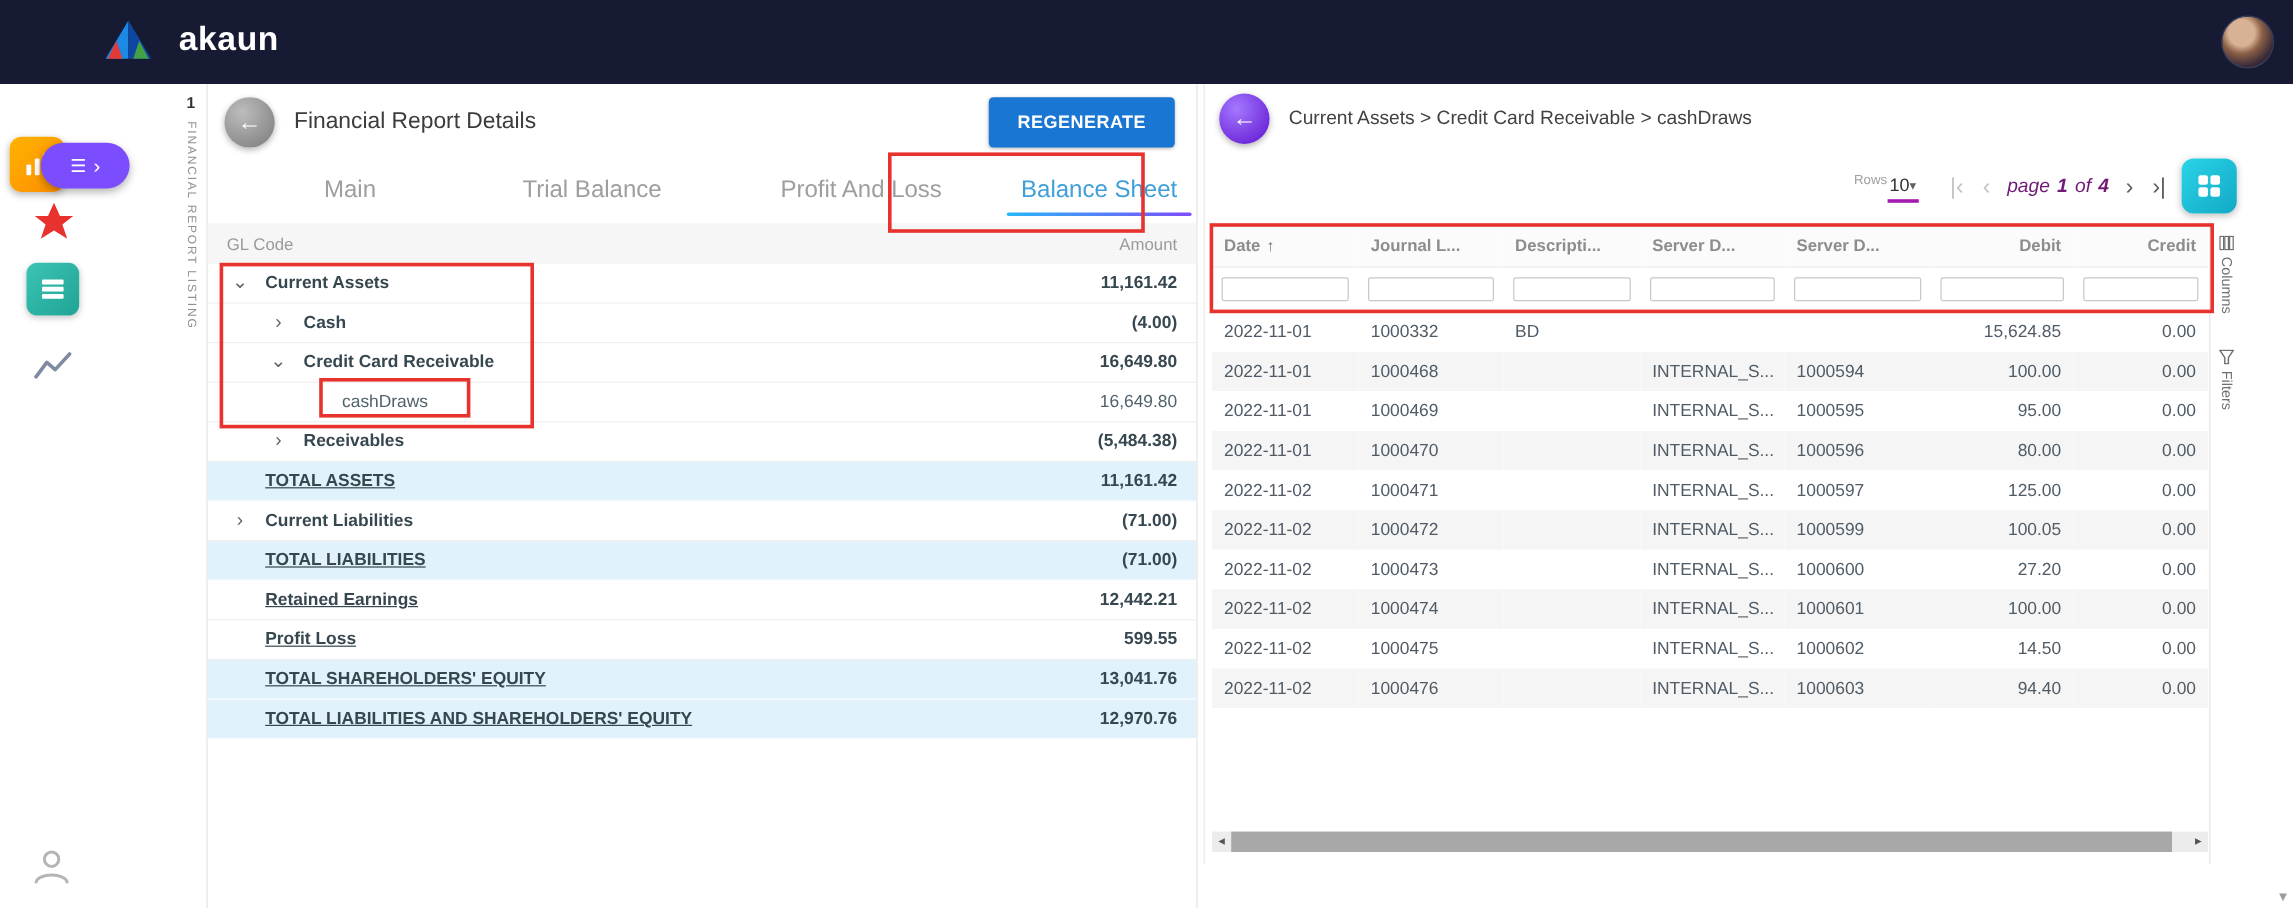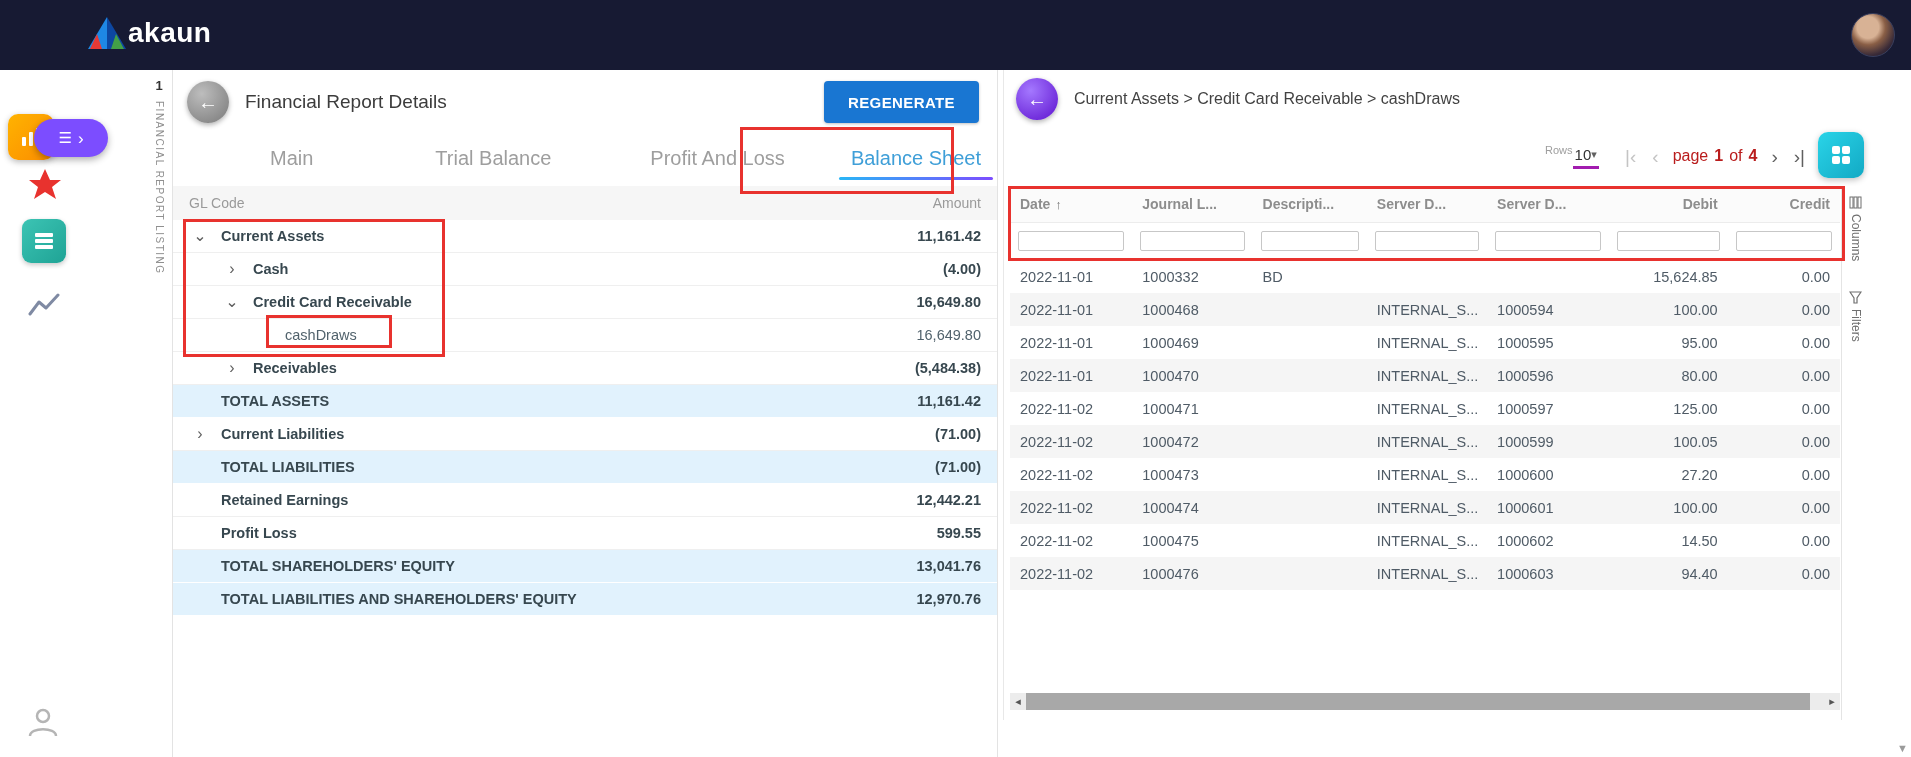--- a/index.html
+++ b/index.html
@@ -4,21 +4,21 @@
 <style>
   * { margin:0; padding:0; box-sizing:border-box; }
   html,body { width:1911px; height:757px; }
   body {
     position:relative; overflow:hidden; background:#ffffff;
     font-family:"Liberation Sans", sans-serif; color:#444;
   }
 
   
   .topbar{position:absolute;left:0;top:0;width:1911px;height:70px;background:#171a33;z-index:5;}
-  .logo{position:absolute;left:88px;top:16px;display:flex;align-items:center;gap:2px;}
+  .logo{position:absolute;left:88px;top:16px;display:flex;align-items:center;gap:23px;}
   .logo-text{color:#fff;font-size:28px;font-weight:700;letter-spacing:.5px;}
   .avatar{position:absolute;left:1851px;top:13px;width:44px;height:44px;border-radius:50%;
     background:radial-gradient(circle at 38% 32%, #d8b295 0 28%, #8a5f46 45%, #3a2b38 72%, #15101c 100%);
     border:1px solid #3a3f5e;}
 
   
   .sidebar{position:absolute;left:0;top:70px;width:92px;bottom:0;background:#fff;z-index:4;}
   .fab-orange{position:absolute;left:8px;top:44px;width:46px;height:46px;border-radius:10px;
     background:linear-gradient(135deg,#ffb300,#fb8c00);box-shadow:0 2px 6px rgba(0,0,0,.28);
     display:flex;align-items:center;justify-content:center;}
@@ -61,21 +61,21 @@
   .pl-thead{height:34px;margin-top:6px;background:#f6f6f6;display:flex;align-items:center;
     padding:0 16px;color:#9a9a9a;font-size:14px;}
   .pl-thead .h-amt{margin-left:auto;}
 
   .prow{height:33px;display:flex;align-items:center;border-bottom:1px solid #efefef;
     font-size:14.5px;color:#37474f;cursor:pointer;}
   .prow .chev{width:22px;text-align:center;color:#616161;font-size:16px;line-height:1;cursor:pointer;}
   .lvl0 .chev{margin-left:16px;} .lvl1 .chev{margin-left:48px;}
   .prow .lbl{margin-left:10px;font-weight:700;}
   .prow.lvl2 .lbl{margin-left:112px;font-weight:400;color:#51626c;}
-  .prow.flat .lbl{margin-left:48px;}
+  .prow.flat .lbl{margin-left:48px;text-decoration:underline;}
   .prow .amt{margin-left:auto;padding-right:16px;font-weight:700;color:#37474f;}
   .prow.lvl2 .amt{font-weight:400;color:#51626c;}
   .prow.hl{background:#e1f2fd;border-bottom:1px solid #ffffff;}
 
   
   .panel-right{position:absolute;left:1003px;top:70px;width:866px;height:650px;background:#fff;
     border-left:1px solid #e8e8e8;}
   .pr-head{display:flex;align-items:center;height:58px;padding:0 12px;}
   .btn-back-purple{width:42px;height:42px;border-radius:50%;border:none;cursor:pointer;
     background:radial-gradient(circle at 35% 30%,#a478ff,#6d28d9 78%);box-shadow:0 2px 5px rgba(0,0,0,.3);
@@ -83,21 +83,21 @@
   .breadcrumb{margin-left:16px;font-size:16px;color:#424242;cursor:pointer;}
 
   .pr-controls{position:absolute;top:58px;right:62px;height:56px;display:flex;align-items:center;gap:12px;}
   .rows-select{display:flex;flex-direction:row;width:58px;margin-right:8px;cursor:pointer;}
   .rows-label{font-size:11px;color:#9e9e9e;}
   .rows-value{display:flex;align-items:center;justify-content:space-between;border-bottom:3px solid #a21caf;
     font-size:15px;color:#333;padding:2px 2px 3px 2px;}
   .rows-caret{font-size:11px;color:#616161;}
   .pg-ico{font-size:19px;line-height:1;cursor:pointer;padding:0 2px;}
   .pg-dis{color:#c4c4c4;} .pg-en{color:#5f5f5f;}
-  .pg-text{font-size:16px;color:#b91c1c;display:flex;gap:6px;align-items:center;}
+  .pg-text{font-size:16px;color:#701a75;display:flex;gap:6px;align-items:center;font-style:italic;}
   .pg-num{font-weight:700;}
   .btn-grid{position:absolute;top:62px;right:5px;width:46px;height:46px;border-radius:10px;border:none;cursor:pointer;
     background:linear-gradient(135deg,#2ad4e8,#12a9c4);box-shadow:0 2px 6px rgba(0,0,0,.25);
     display:flex;align-items:center;justify-content:center;}
 
   .pr-body{position:absolute;left:6px;right:29px;top:116px;bottom:0;}
   table.grid{width:100%;border-collapse:collapse;table-layout:fixed;}
   tr.cols th{height:36px;font-size:14px;color:#8d8d8d;font-weight:600;text-align:left;
     background:#fbfbfb;border-bottom:1px solid #ececec;padding-left:10px;white-space:nowrap;
     overflow:hidden;cursor:pointer;}

